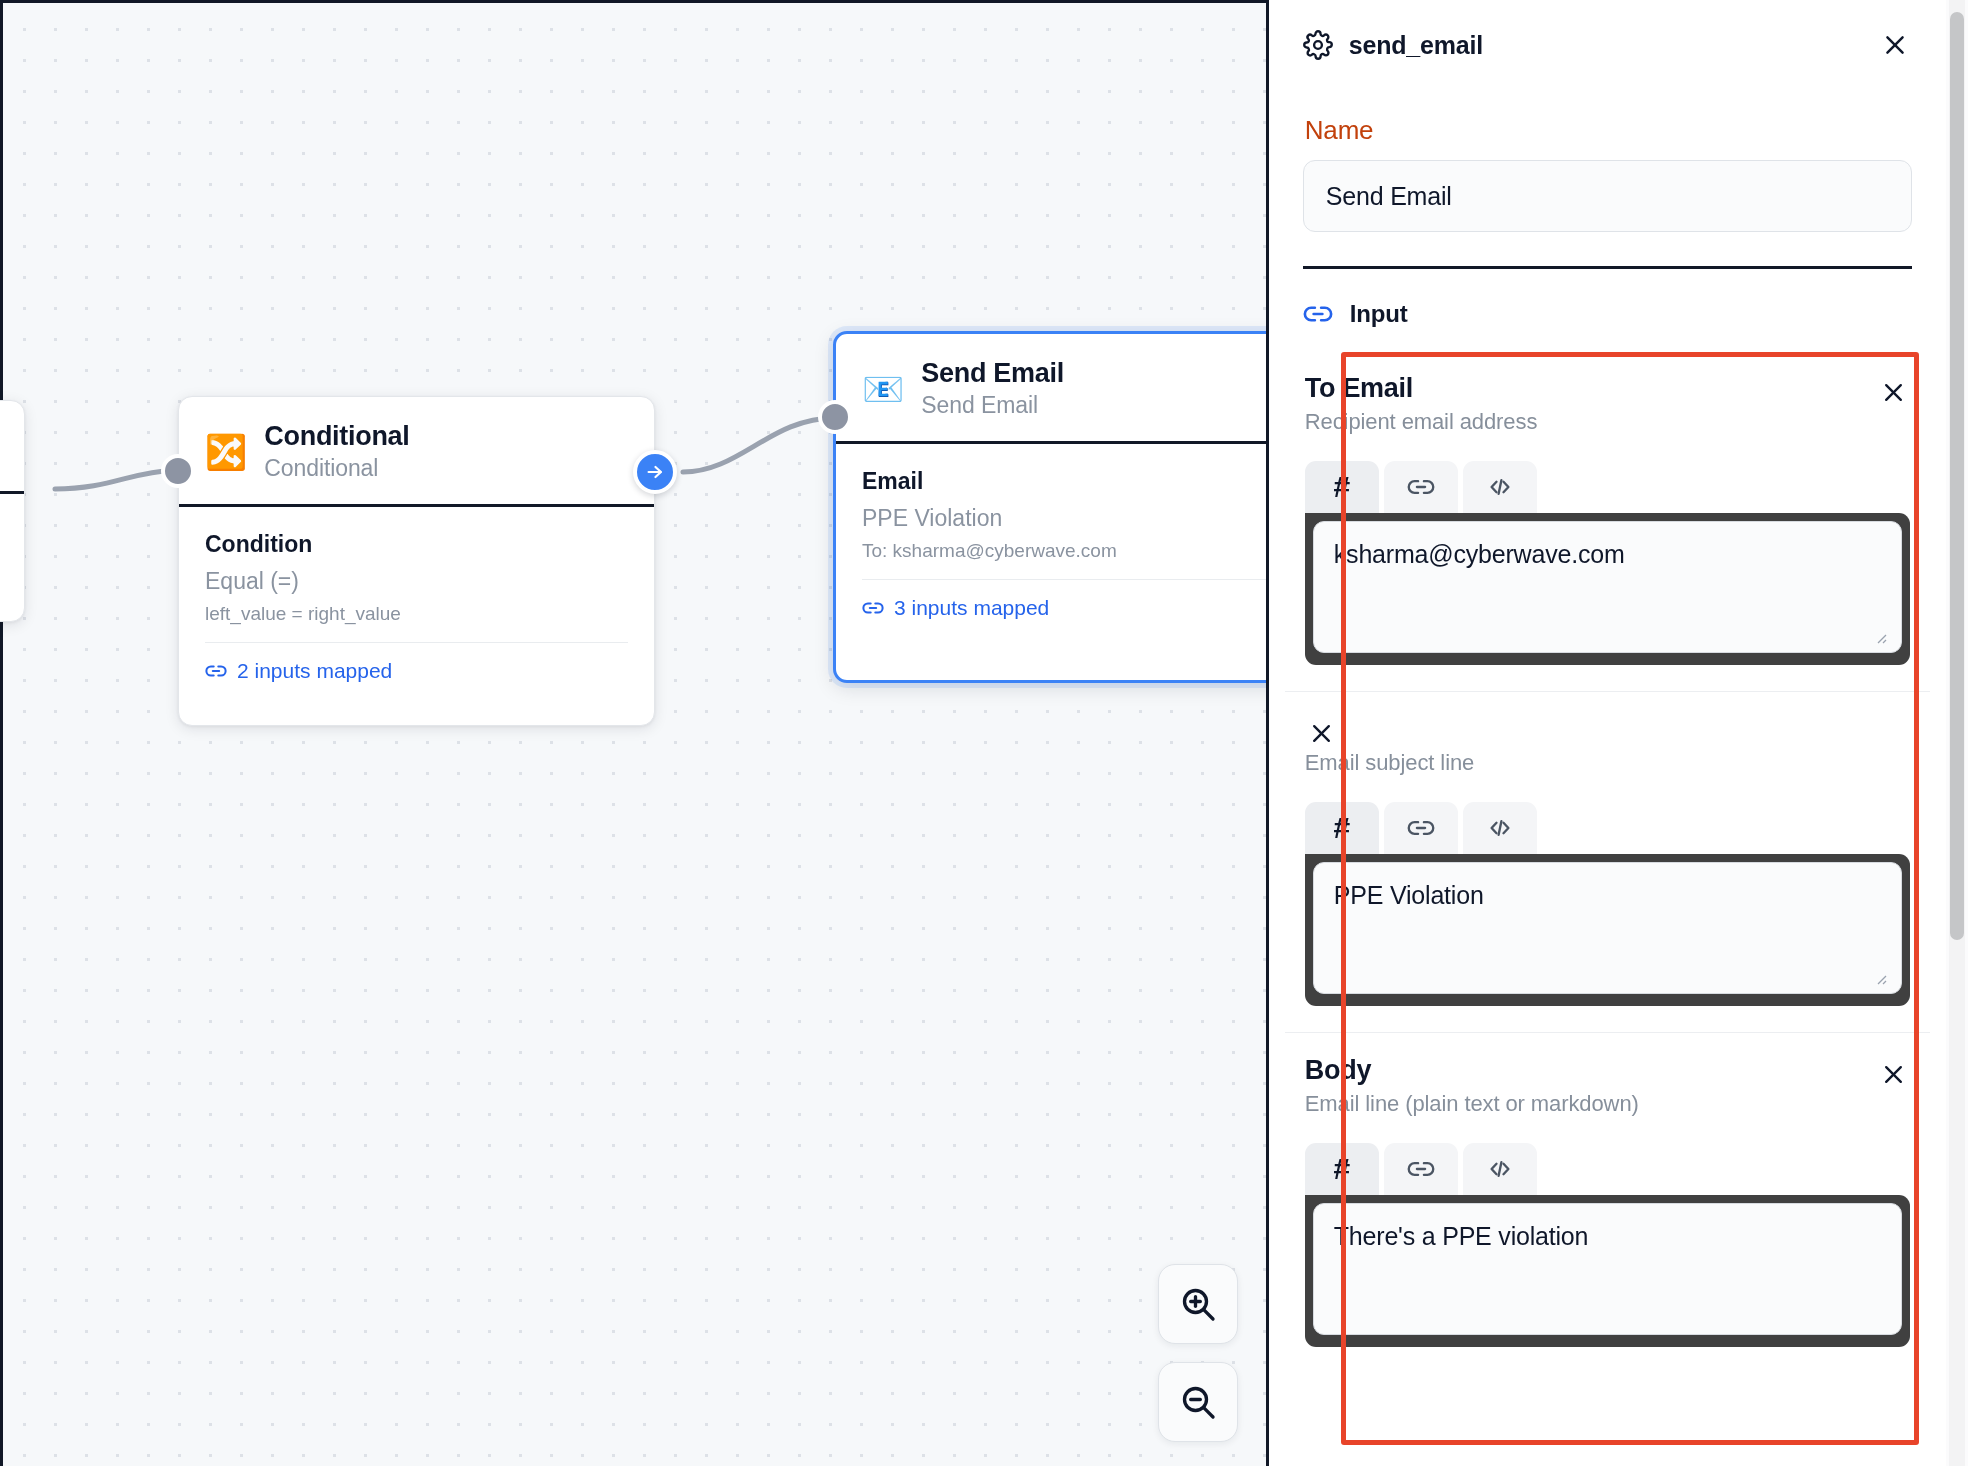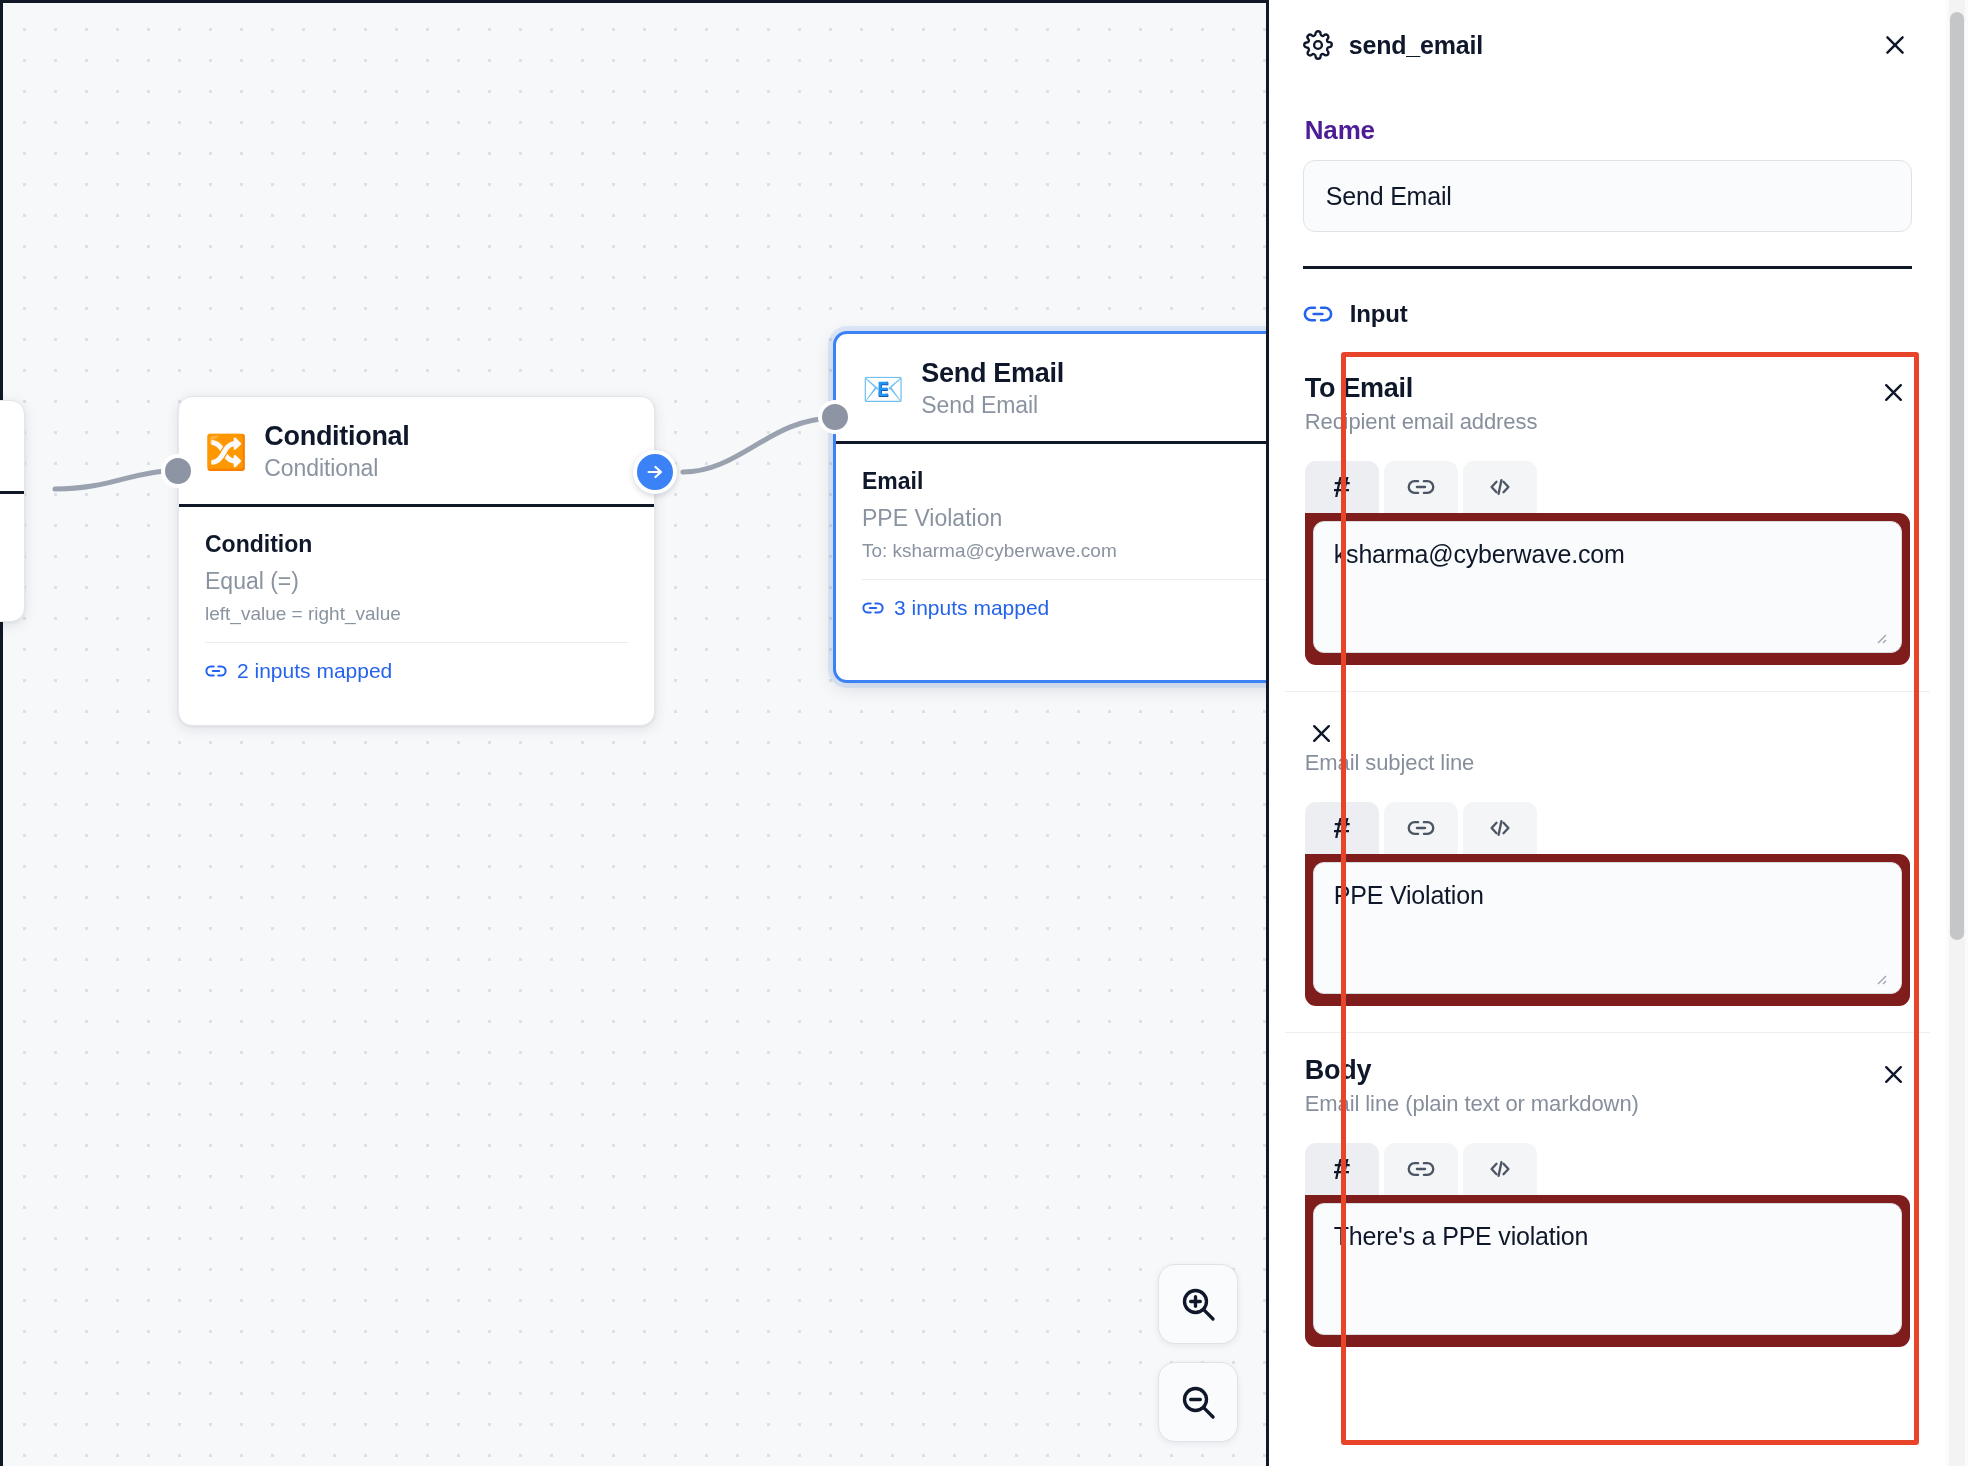--- a/index.html
+++ b/index.html
@@ -80,21 +80,21 @@
     overflow: hidden;
   }
   .panel-inner { position: absolute; inset: 0 22px 0 0; overflow: hidden; }
 
   .panel-header { display:flex; align-items:center; padding: 28px 34px 0 34px; }
   .panel-header .gear { margin-right: 16px; display:flex; }
   .panel-title { font-size: 25px; font-weight: 700; color: #0f172a; letter-spacing: -.2px; flex: 1; }
   .panel-close { width: 34px; height: 34px; display:flex; align-items:center; justify-content:center; cursor:pointer; }
 
   .panel-section { padding: 0 34px; }
-  .field-label { font-size: 26px; font-weight: 700; color: #4c1d95; margin: 53px 0 14px 2px; letter-spacing: -.2px; }
+  .field-label { font-size: 26px; font-weight: 400; color: #c2410c; margin: 53px 0 14px 2px; letter-spacing: -.2px; }
   .name-input {
     width: 100%; height: 72px; border-radius: 12px; border: 1px solid #dfe3e8;
     background: #fafbfc; font-size: 25px; color: #0f172a; padding: 0 22px;
     font-family: "Liberation Sans", sans-serif; letter-spacing: -.2px;
   }
   .panel-rule { height: 3px; background: #111827; margin: 34px 34px 0 34px; }
 
   .input-heading { display:flex; align-items:center; gap: 17px; padding: 30px 34px 0 34px; }
   .input-heading .txt { font-size: 24px; font-weight: 600; color: #0f172a; letter-spacing: -.2px; }
 
@@ -114,21 +114,21 @@
 
   .tabs { display: flex; gap: 5px; margin-top: 26px; }
   .tab {
     width: 74px; height: 52px; border-radius: 11px 11px 0 0;
     display:flex; align-items:center; justify-content:center;
     background: #f4f5f7; cursor: pointer;
   }
   .tab.active { background: #eceef1; }
   .tab .hash { font-size: 30px; font-weight: 700; color: #0f172a; line-height: 1; }
 
-  .editor-wrap { background: #7f1d1d; border-radius: 0 11px 11px 11px; padding: 8px; }
+  .editor-wrap { background: #404040; border-radius: 0 11px 11px 11px; padding: 8px; }
   .editor {
     width: 100%; height: 132px; border-radius: 11px; border: 1px solid #d7dbe0;
     background: #fafbfc; font-size: 25px; color: #0f172a;
     font-family: "Liberation Sans", sans-serif;
     padding: 16px 20px; resize: none; letter-spacing: -.2px; line-height: 1.3;
     position: relative;
   }
   .editor-box { position: relative; }
   .resize-grip { position:absolute; right: 14px; bottom: 12px; pointer-events: none; }
 

